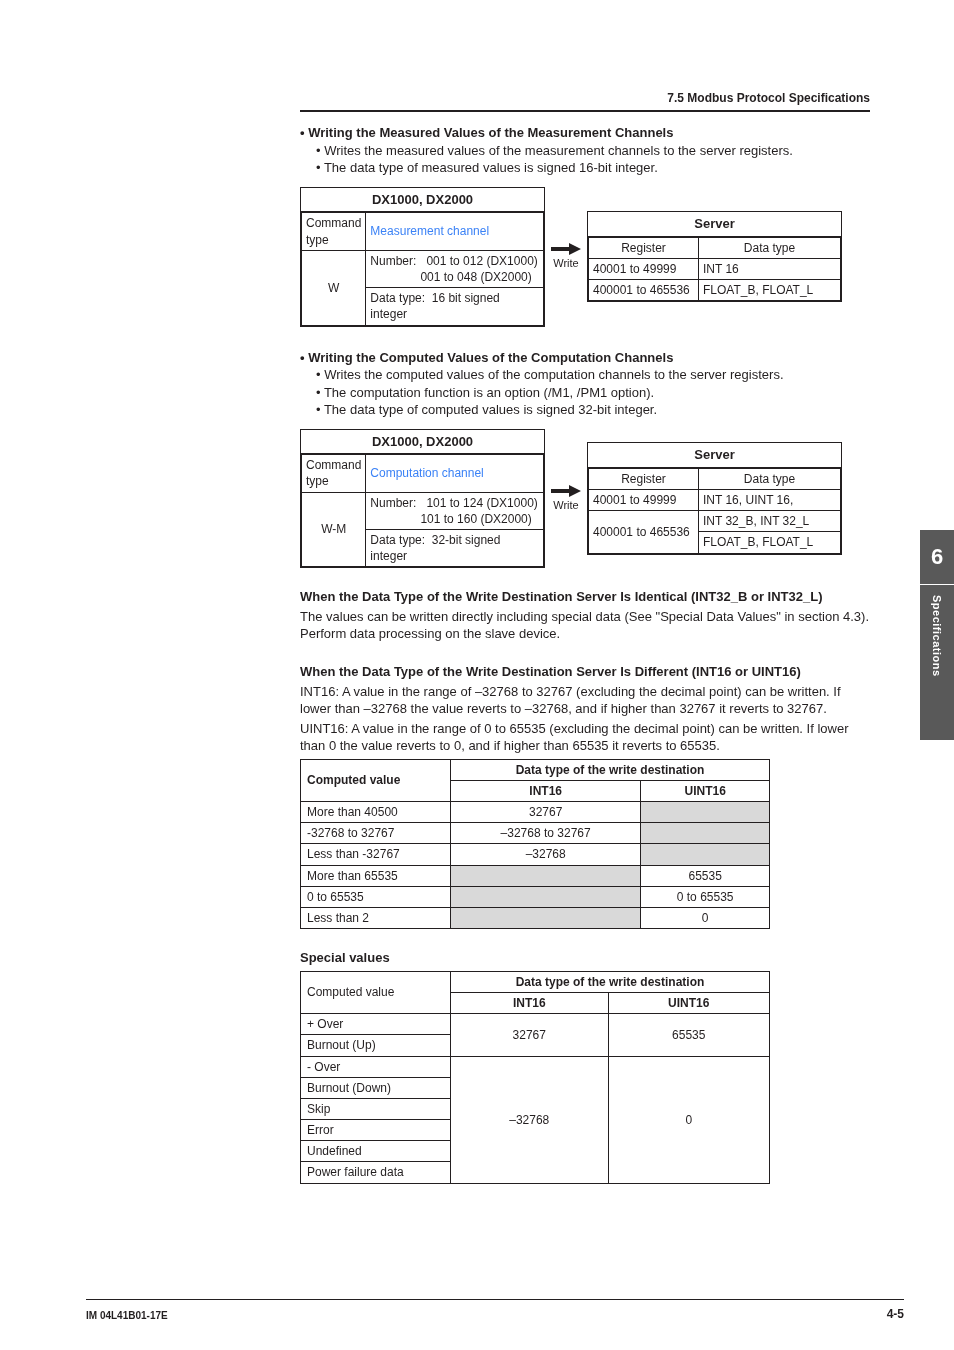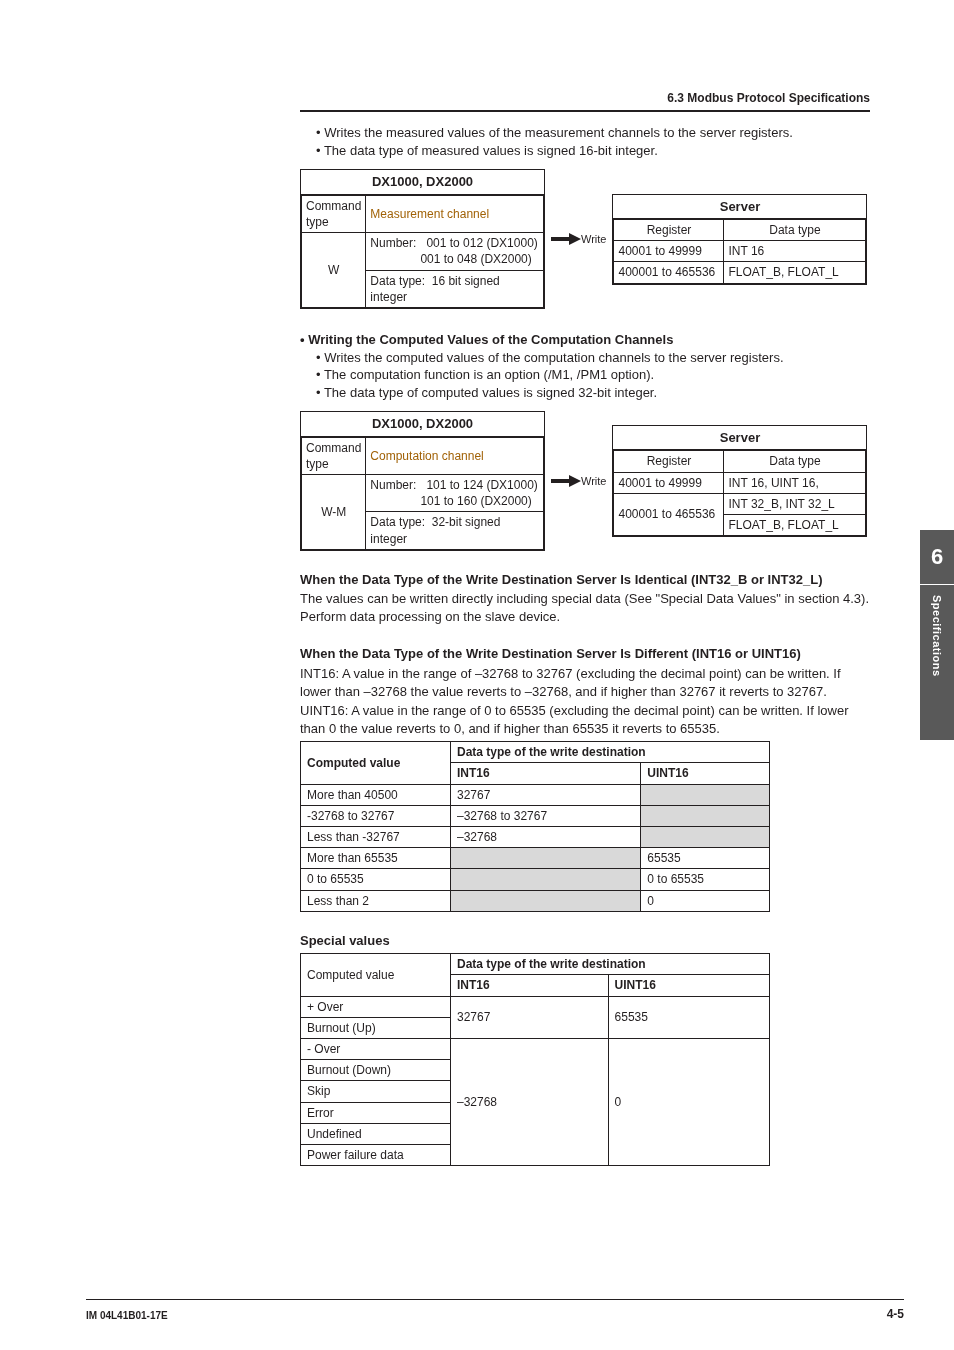--- a/index.html
+++ b/index.html
@@ -32,29 +32,29 @@
   .bullet-line { margin-left: 28px; text-indent: -12px; }
   .subtitle { font-weight: bold; margin-top: 20px; margin-bottom: 2px; }
   .para { margin-top: 2px; }
 
   
   .diag { display: flex; align-items: center; gap: 6px; margin-top: 10px; }
   .box { border: 1px solid #231f20; }
   .box .btitle { text-align: center; font-weight: bold; padding: 3px 4px; border-bottom: 1px solid #231f20; }
   .box table { border-collapse: collapse; width: 100%; }
   .box td, .box th { border: 1px solid #231f20; padding: 2px 4px; font-size: 12px; font-weight: normal; }
-  .hl { color: #a16207; }
-  .arrow-wrap { display: flex; flex-direction: row; align-items: center; }
+  .hl { color: #3b82f6; }
+  .arrow-wrap { display: flex; flex-direction: column; align-items: center; }
   .arrow-wrap .awrite { font-size: 11px; }
 
   
   table.data { border-collapse: collapse; width: 100%; margin-top: 4px; }
   table.data th, table.data td { border: 1px solid #231f20; padding: 2px 6px; font-size: 12px; }
-  table.data th { font-weight: bold; text-align: left; }
-  table.data td.c { text-align: left; }
+  table.data th { font-weight: bold; text-align: center; }
+  table.data td.c { text-align: center; }
   table.data td.l { text-align: left; }
   table.data .shade { background: #d9d9d9; }
 
   
   .sidetab {
     position: absolute;
     right: 0;
     top: 530px;
     width: 34px;
     height: 210px;
@@ -97,22 +97,23 @@
     left: 86px;
     right: 50px;
     bottom: 50px;
     border-top: 1px solid #231f20;
   }
 </style>
 </head>
 <body>
 
 <div class="content">
-  <div class="sec-header">6.3  Modbus Protocol Specifications</div>
-
+  <div class="sec-header">7.5  Modbus Protocol Specifications</div>
+
+  <div class="bullet-h">•  Writing the Measured Values of the Measurement Channels</div>
   <div class="bullet-line">•   Writes the measured values of the measurement channels to the server registers.</div>
   <div class="bullet-line">•   The data type of measured values is signed 16-bit integer.</div>
 
   <div class="diag">
     <div class="box" style="width:245px;">
       <div class="btitle">DX1000, DX2000</div>
       <table>
         <tbody>
             <tr>
           <td style="width:60px;">Command type</td>

